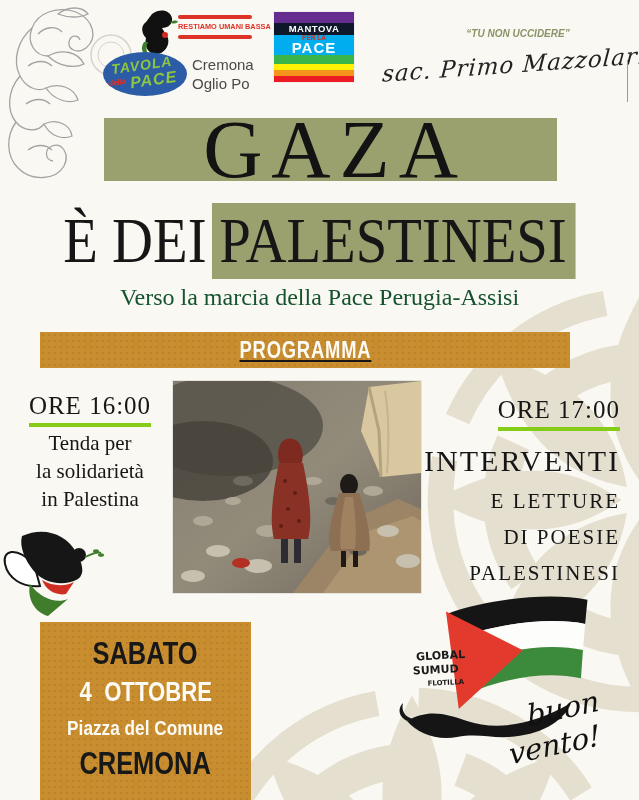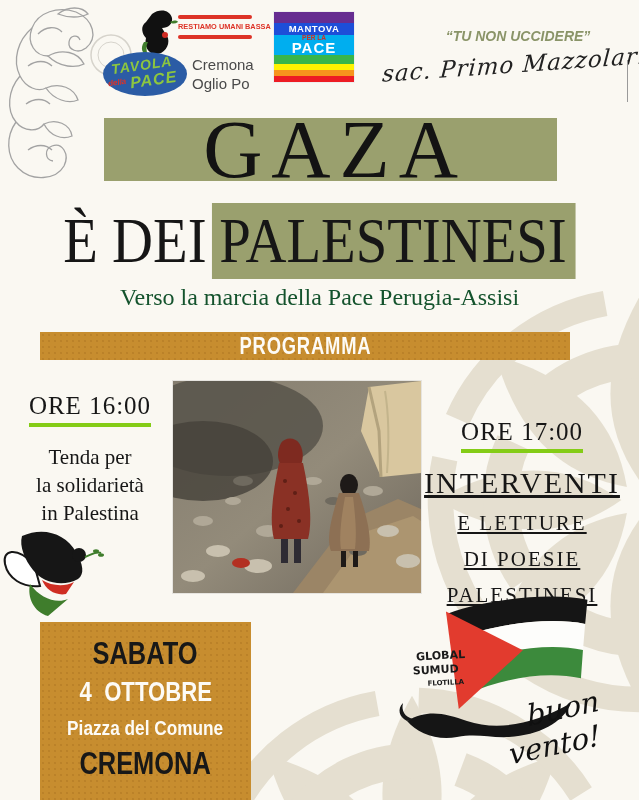--- a/index.html
+++ b/index.html
@@ -36,57 +36,57 @@
   .tavola{left:103px;top:52px;width:84px;height:44px;background:#2b5ca5;border-radius:50%;}
   .tavola span{position:absolute;font-family:var(--sans);font-weight:bold;font-style:italic;color:#8dc63f;}
   .tv-top{left:8px;top:5px;font-size:14px;transform:rotate(-8deg);letter-spacing:1px;}
   .tv-della{left:5px;top:26px;font-size:8px;color:var(--red) !important;transform:rotate(-8deg);}
   .tv-pace{left:27px;top:19px;font-size:16px;transform:rotate(-8deg);letter-spacing:1px;}
   .tv-region{left:192px;top:55px;width:80px;font-family:var(--sans);font-size:15px;line-height:19px;color:#4a4a4a;}
   .mantova{left:274px;top:12px;width:80px;height:70px;display:flex;flex-direction:column;
     box-shadow:0 0 0 1px #eee;}
   .mv-stripe{width:100%;}
   .mv-purple{height:15%;background:#662d91;}
-  .mv-blue{height:18%;background:#1d4ed8;display:flex;align-items:center;justify-content:center;}
+  .mv-blue{height:18%;background:#0f172a;display:flex;align-items:center;justify-content:center;}
   .mv-city{font-family:var(--sans);font-weight:bold;font-size:9.5px;color:#fff;letter-spacing:.5px;}
   .mv-azure{height:28%;background:#00aeef;display:flex;flex-direction:column;align-items:center;justify-content:center;}
   .mv-perla{font-family:var(--sans);font-weight:bold;font-size:6.5px;color:#d02c24;line-height:7px;}
   .mv-pace{font-family:var(--sans);font-weight:bold;font-size:15px;color:#fff;line-height:14px;letter-spacing:1px;}
   .mv-green{height:13%;background:#39b54a;}
   .mv-yellow{height:9%;background:#fff200;}
   .mv-orangest{height:9%;background:#f7941d;}
   .mv-red{height:8%;background:#ed1c24;}
   .quote{left:438px;top:28px;width:160px;text-align:center;
-    font-family:var(--sans);font-weight:bold;font-style:italic;font-size:14px;color:var(--olive);}
+    font-family:var(--sans);font-weight:bold;font-style:italic;font-size:10px;color:var(--olive);}
   .signature{left:382px;top:52px;width:250px;font-style:italic;font-family:"DejaVu Serif",serif;
     font-size:23px;color:#222;transform:rotate(-4deg) skewX(-8deg);letter-spacing:1px;white-space:nowrap;}
   .vline{left:627px;top:60px;width:1px;height:42px;background:#9a9a9a;}
 
   
   .gaza-block{left:104px;top:118px;width:453px;height:63px;background:var(--sage);
     display:flex;align-items:center;justify-content:center;}
   .gaza-text{font-size:82px;line-height:80px;letter-spacing:9px;padding-left:9px;color:#131313;}
   .title-line2{left:0;top:202px;width:639px;text-align:center;white-space:nowrap;
     font-size:63px;line-height:78px;transform:scaleX(.9);transform-origin:center;}
   .hl{background:var(--sage);display:inline-block;padding:0 10px 0 8px;margin-left:6px;
     line-height:76px;}
   .subtitle{left:0;top:284px;width:639px;text-align:center;font-size:24px;color:#14532d;}
 
   
-  .programma-bar{left:40px;top:332px;width:530px;height:28px;background:var(--orange);
+  .programma-bar{left:40px;top:332px;width:530px;height:36px;background:var(--orange);
     background-image:radial-gradient(rgba(110,60,5,.14) 1px,transparent 1.4px);background-size:6px 6px;
-    display:flex;align-items:center;justify-content:center;}
+    display:flex;align-items:center;justify-content:center;text-decoration:underline;}
   .programma-text{font-family:var(--sans);font-weight:bold;color:#fdfbf6;font-size:23px;
     letter-spacing:1px;transform:scaleX(.8);}
 
   
   .col-left{left:6px;top:392px;width:168px;text-align:center;}
-  .col-right{left:424px;top:418px;width:196px;text-align:center;text-decoration:underline;}
+  .col-right{left:424px;top:396px;width:196px;text-align:right;}
   .time{display:inline-block;font-size:25px;border-bottom:4px solid #84cc16;padding-bottom:3px;letter-spacing:1px;}
-  .left-lines{margin-top:16px;font-size:21px;line-height:28px;}
+  .left-lines{margin-top:2px;font-size:21px;line-height:28px;}
   .r-heading{margin-top:13px;font-size:30px;letter-spacing:2px;}
   .r-line{margin-top:11px;font-size:21px;letter-spacing:2px;}
   .dove{left:0;top:524px;width:106px;height:96px;}
 
   
   .photo{left:173px;top:381px;width:248px;height:212px;z-index:2;box-shadow:0 0 0 1px rgba(0,0,0,.08);}
 
   
   .event-box{left:40px;top:622px;width:211px;height:196px;background:var(--orange);
     background-image:radial-gradient(rgba(110,60,5,.14) 1px,transparent 1.4px);background-size:6px 6px;

